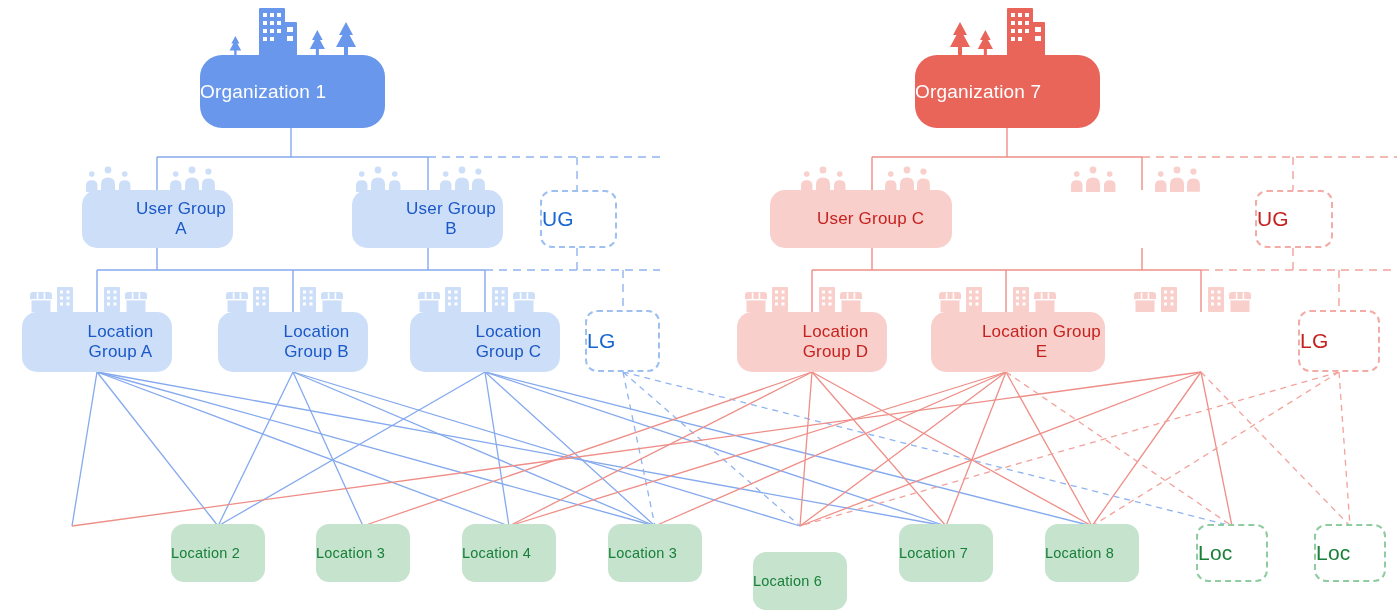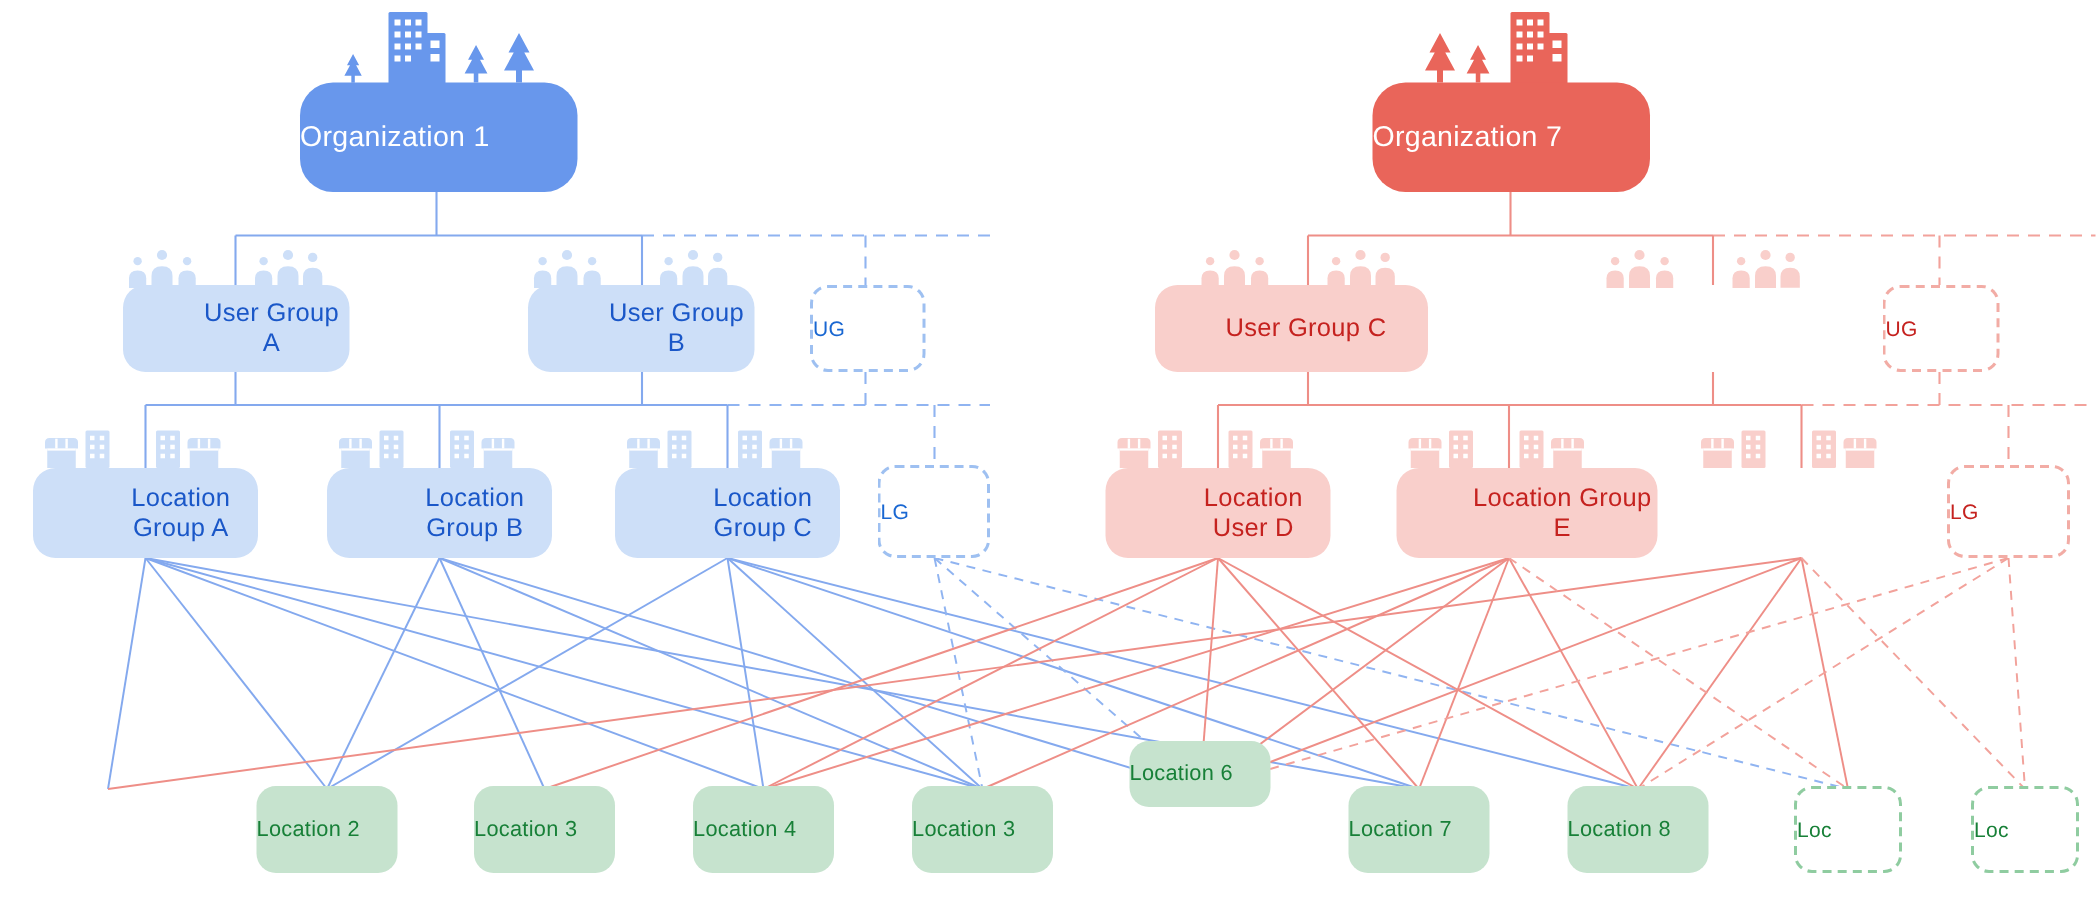--- a/index.html
+++ b/index.html
@@ -7,21 +7,21 @@
           font-family:"Liberation Sans",sans-serif;}
   svg.layer{position:absolute;left:0;top:0;z-index:0;}
   .icon{position:absolute;z-index:1;}
   .box{position:absolute;display:flex;align-items:center;justify-content:flex-start;
        font-weight:normal;box-sizing:border-box;z-index:2;text-align:center;letter-spacing:.2px;}
   .org{background:#6897EC;color:#fff;font-size:19px;border-radius:22px;}
   .org.red{background:#E9655A;}
   .grp{background:#CDDFF8;color:#1A57C8;font-size:17px;border-radius:15px;padding-left:47px;}
   .grp.red{background:#F9CFCB;color:#C5221F;}
   .loc{background:#C6E3CE;color:#188038;font-size:14.5px;border-radius:13px;}
-  .ph{border:2px dashed #9EC0F1;color:#1967D2;font-size:14px;border-radius:12px;background:#fff;}
+  .ph{border:2px dashed #9EC0F1;color:#1967D2;font-size:21px;border-radius:12px;background:#fff;}
   .ph.red{border-color:#F2ACA5;color:#C5221F;}
   .ph.green{border-color:#8FCCA0;color:#188038;}
 </style>
 </head>
 <body>
 
 <div class="canvas">
 
   <svg id="lines" class="layer" width="1400" height="610">
       <line x1="97" y1="372" x2="72" y2="526" stroke="#84A9EE" stroke-width="1.3"></line>
@@ -228,42 +228,42 @@
   <div class="box grp" style="left:218px;top:312px;width:150px;height:60px">
       <span>Location Group B</span>
     </div>
   <div class="box grp" style="left:410px;top:312px;width:150px;height:60px">
       <span>Location Group C</span>
     </div>
   <div class="box ph" style="left:585px;top:310px;width:75px;height:62px">
       <span>LG</span>
     </div>
   <div class="box grp red" style="left:737px;top:312px;width:150px;height:60px">
-      <span>Location User D</span>
+      <span>Location Group D</span>
     </div>
   <div class="box grp red" style="left:931px;top:312px;width:174px;height:60px">
       <span>Location Group E</span>
     </div>
   <div class="box ph red" style="left:1298px;top:310px;width:82px;height:62px">
       <span>LG</span>
     </div>
 
   <div class="box loc" style="left:171px;top:524px;width:94px;height:58px">
       <span>Location 2</span>
     </div>
   <div class="box loc" style="left:316px;top:524px;width:94px;height:58px">
       <span>Location 3</span>
     </div>
   <div class="box loc" style="left:462px;top:524px;width:94px;height:58px">
       <span>Location 4</span>
     </div>
   <div class="box loc" style="left:608px;top:524px;width:94px;height:58px">
       <span>Location 3</span>
     </div>
-  <div class="box loc" style="left:753px;top:494px;width:94px;height:44px">
+  <div class="box loc" style="left:753px;top:552px;width:94px;height:58px">
       <span>Location 6</span>
     </div>
   <div class="box loc" style="left:899px;top:524px;width:94px;height:58px">
       <span>Location 7</span>
     </div>
   <div class="box loc" style="left:1045px;top:524px;width:94px;height:58px">
       <span>Location 8</span>
     </div>
   <div class="box ph green" style="left:1196px;top:524px;width:72px;height:58px">
       <span>Loc</span>

